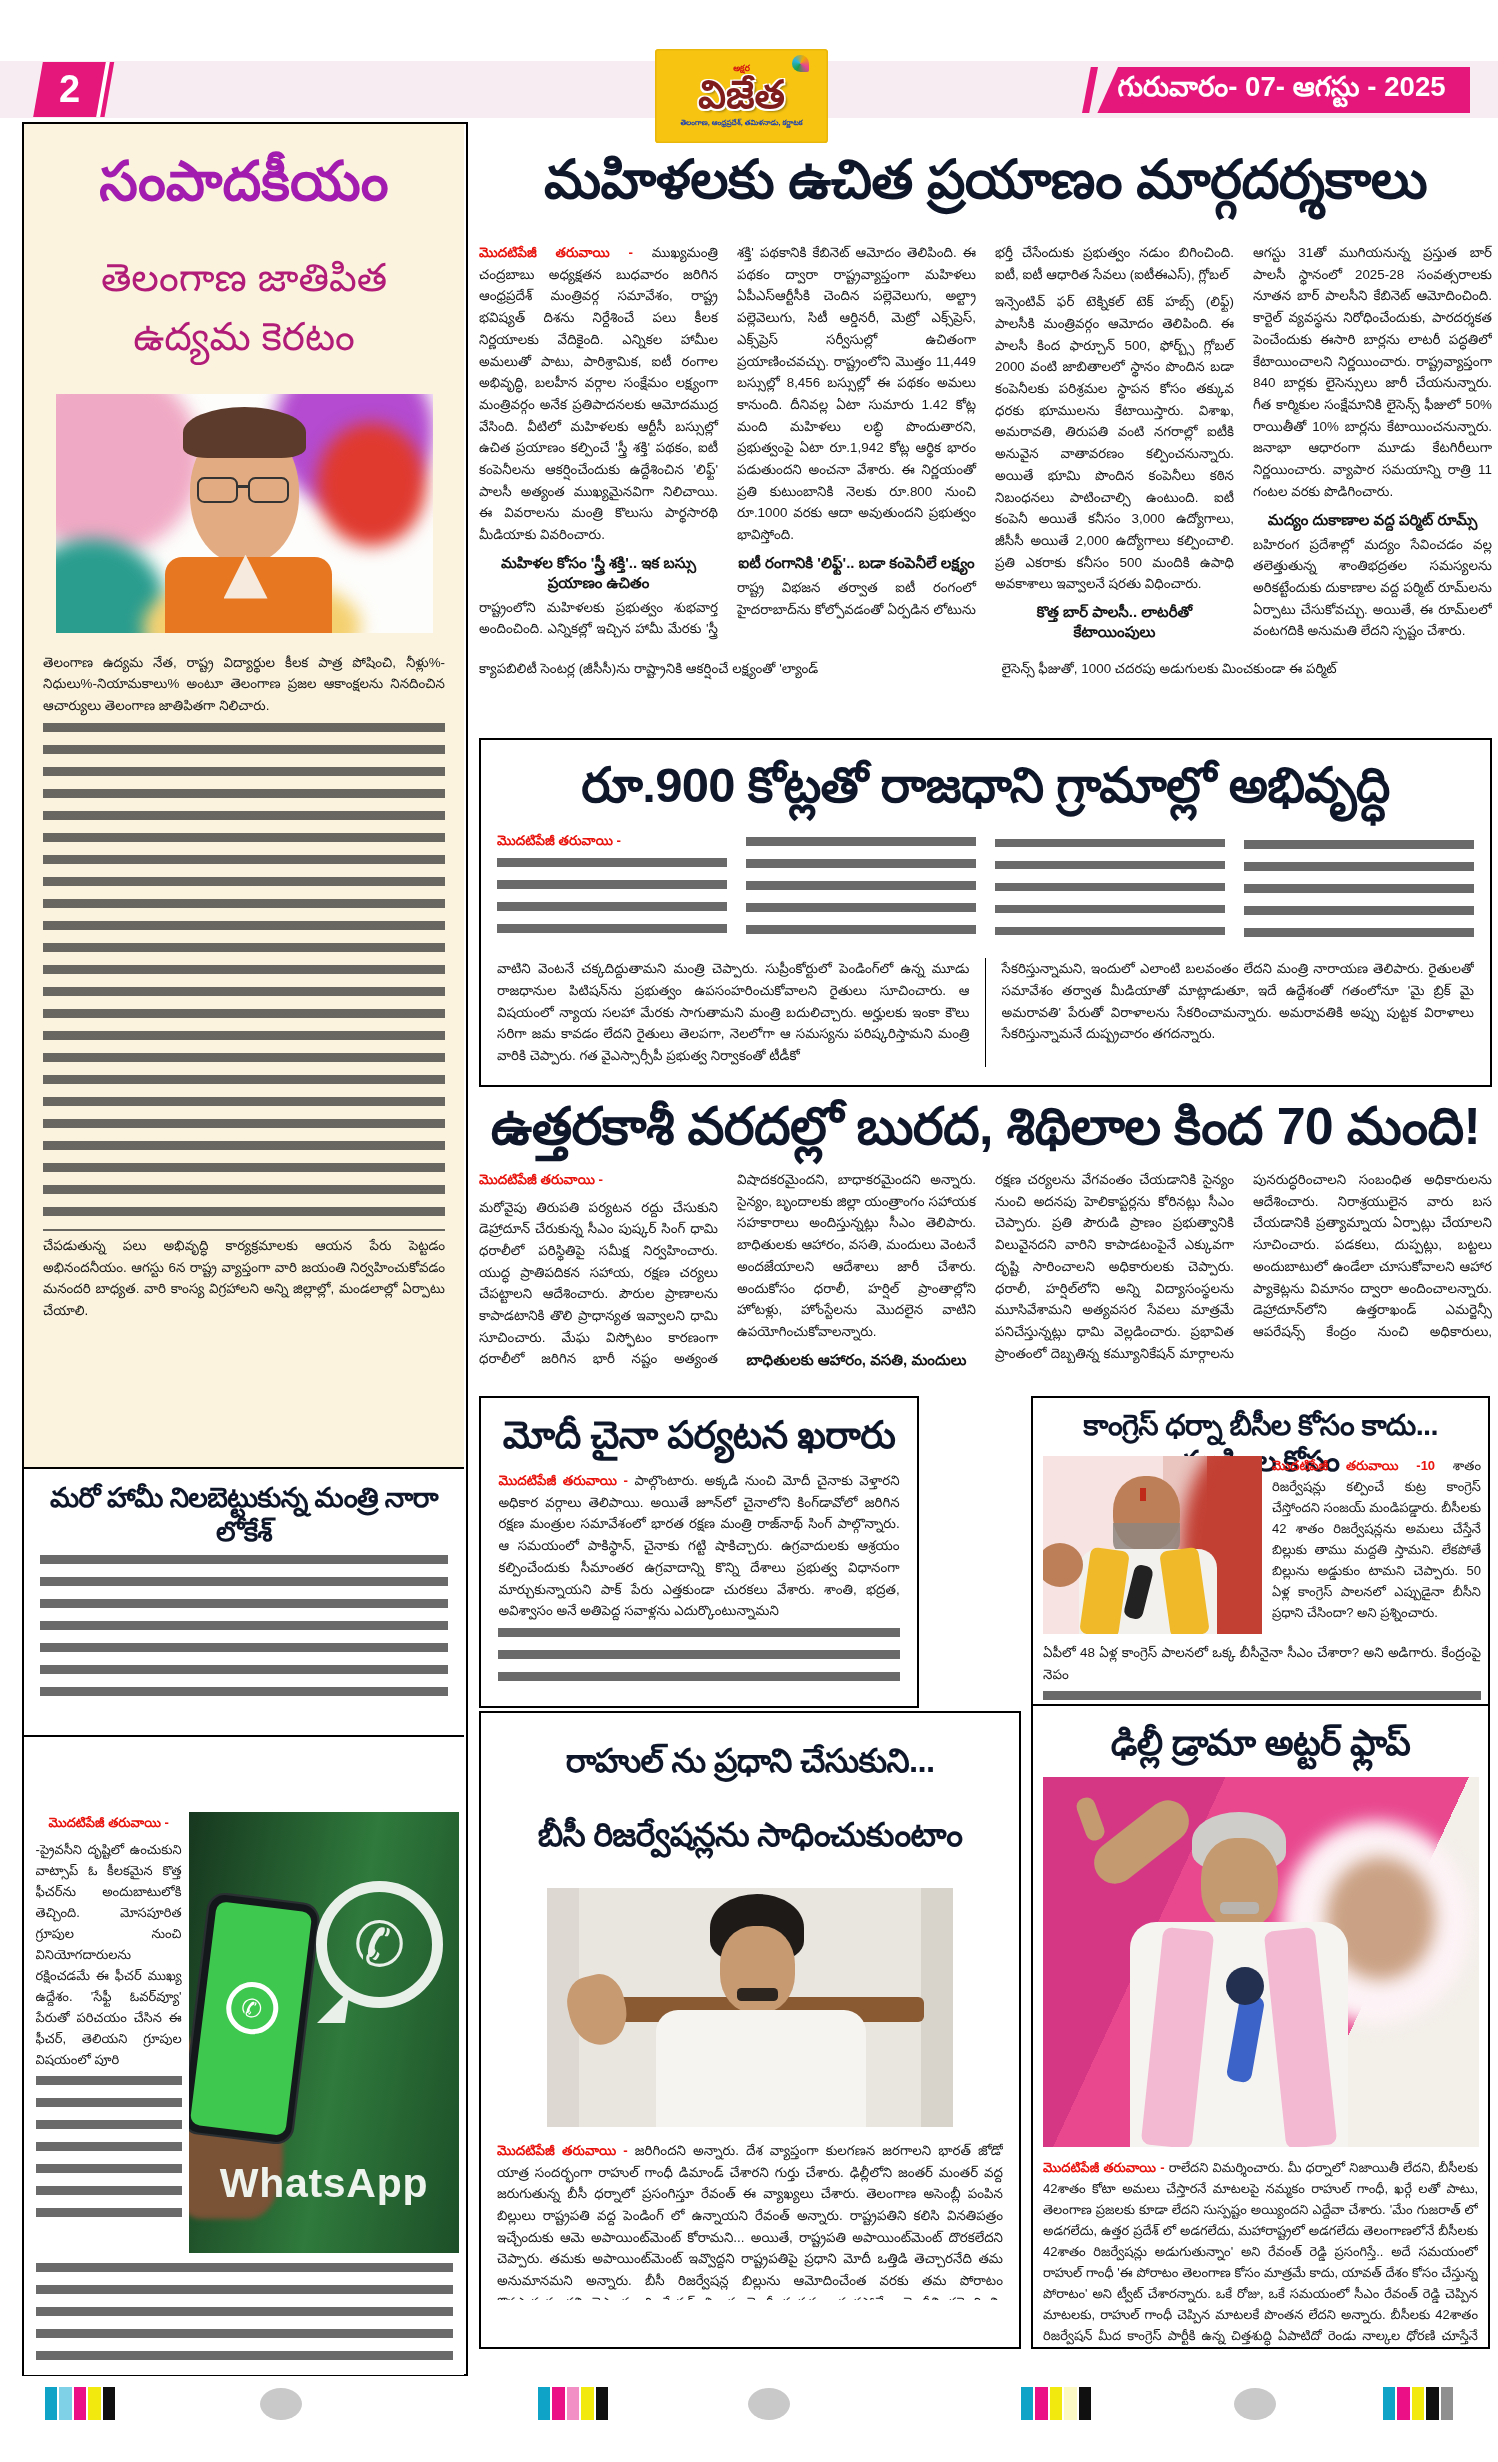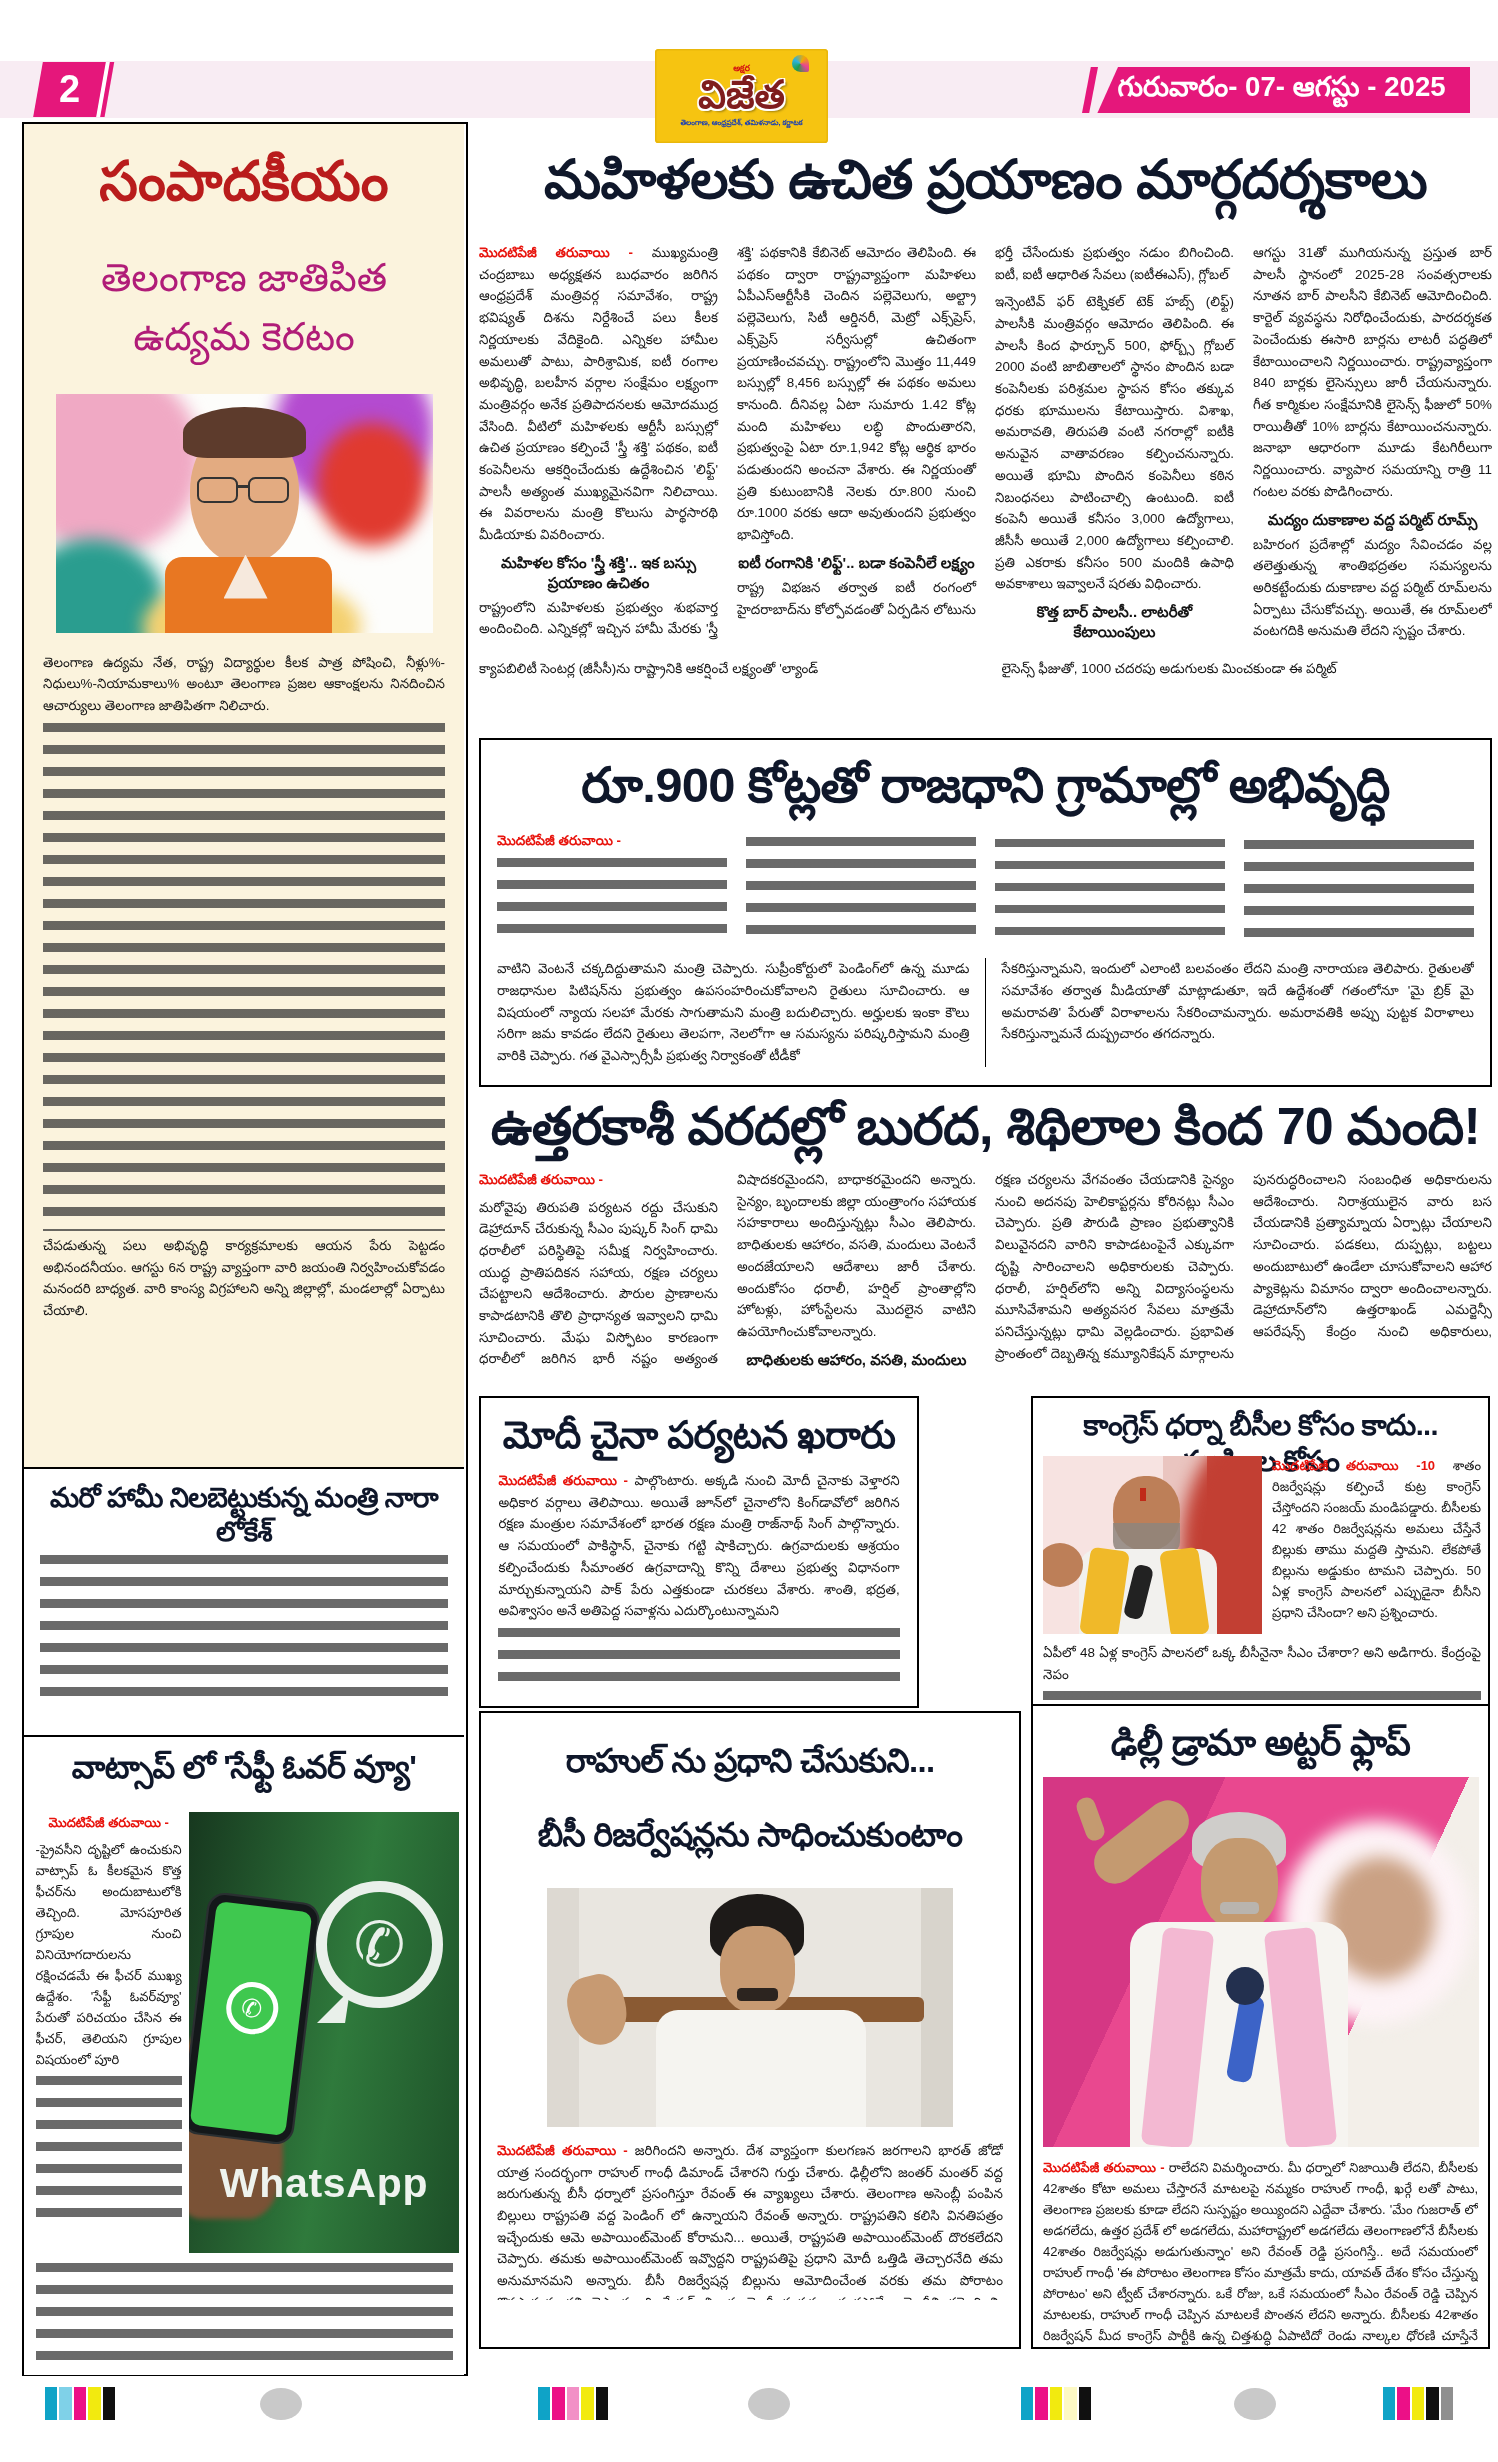--- a/index.html
+++ b/index.html
@@ -25,21 +25,21 @@
   #masthead .tag-top{color:#d41111;font-size:8.7px;font-weight:bold}
   #masthead .mh-title{color:#7f1d1d;font-size:39px;font-weight:800;line-height:1.05;text-shadow:1.5px 1.5px 0 #fff,-1.5px -1.5px 0 #fff,1.5px -1.5px 0 #fff,-1.5px 1.5px 0 #fff,2.9px 2.9px 2.2px rgba(0,0,0,.35)}
   #masthead .tag-bottom{color:#1a3fb4;font-size:7.3px;font-weight:bold;margin-top:2.2px}
   #peacock{position:absolute;right:19px;top:5.8px;width:17.4px;height:17.4px;background:conic-gradient(from 210deg,#1e9e4a,#2bb3e0,#f2a900,#e84393,#1e9e4a);border-radius:50% 50% 10% 50%}
   #datesliver{left:1082px;top:67px;width:16px;height:46px;background:#e5177b;clip-path:polygon(55% 0,100% 0,45% 100%,0 100%)}
   #datebanner{left:1093px;top:67px;width:377px;height:46px;background:#e5177b;clip-path:polygon(25px 0,100% 0,100% 100%,4.4px 100%);display:flex;align-items:center;justify-content:center}
   #datebanner span{color:#fff;font-size:27.6px;font-weight:800}
   
   #left-col{left:22px;top:122px;width:446px;height:2254px;border:2.9px solid #000;background:#fff}
   #ed-section{position:absolute;left:0;top:0;width:440px;height:1343px;background:#fbf3dd;padding:0 19px;overflow:hidden}
-  #ed-title{margin-top:25px;font-size:55px;color:#b91c1c;font-weight:800;text-align:center}
+  #ed-title{margin-top:25px;font-size:55px;color:#a21caf;font-weight:800;text-align:center}
   #ed-sub{margin-top:22px;font-size:39px;color:#b01c78;font-weight:400;text-align:center;line-height:1.5}
   #ed-portrait{margin:27.6px auto 0;width:377px;height:239px;position:relative;overflow:hidden;background:#fdfdfb}
   #ed-body{margin-top:19px;height:761px;overflow:hidden}
   #lokesh-section{position:absolute;left:0;top:1343px;width:440px;height:268px;border-top:2.9px solid #000;background:#fff;padding:11.6px 16px;overflow:hidden}
   #lokesh-head{font-size:27.6px}
   #wa-section{position:absolute;left:0;top:1611px;width:440px;height:640px;border-top:2.9px solid #000;background:#fff;overflow:hidden}
   #wa-head{margin-top:10px;font-size:32px}
   #wa-left{position:absolute;left:11.6px;top:75px;width:146px;height:441px;overflow:hidden;font-size:13px}
   #wa-img{position:absolute;left:165px;top:75px;width:270px;height:441px;overflow:hidden;background:linear-gradient(100deg,#17381f 0%,#2f7a3c 55%,#1d4f28 100%)}
   #wa-bottom{position:absolute;left:11.6px;top:526px;width:417px;height:102px}
@@ -123,21 +123,20 @@
       <p>చేపడుతున్న పలు అభివృద్ధి కార్యక్రమాలకు ఆయన పేరు పెట్టడం అభినందనీయం. ఆగస్టు 6న రాష్ట్ర వ్యాప్తంగా వారి జయంతి నిర్వహించుకోవడం మనందరి బాధ్యత. వారి కాంస్య విగ్రహాలని అన్ని జిల్లాల్లో, మండలాల్లో ఏర్పాటు చేయాలి.</p>
     </div>
   </div>
 
   <div id="lokesh-section">
     <div class="headline" id="lokesh-head">మరో హామీ నిలబెట్టుకున్న మంత్రి నారా లోకేశ్</div>
     <div class="fl" style="height:145px;margin-top:5.8px"></div>
   </div>
 
   <div id="wa-section">
-    <div class="headline" id="wa-head">వాట్సాప్ లో 'సేఫ్టీ ఓవర్ వ్యూ'</div>
     <div id="wa-left" class="bodytxt">
       <p class="byline center">మొదటిపేజీ తరువాయి -</p>
       <p>-ప్రైవసీని దృష్టిలో ఉంచుకుని వాట్సాప్ ఓ కీలకమైన కొత్త ఫీచర్‌ను అందుబాటులోకి తెచ్చింది. మోసపూరిత గ్రూపుల నుంచి వినియోగదారులను రక్షించడమే ఈ ఫీచర్ ముఖ్య ఉద్దేశం. 'సేఫ్టీ ఓవర్‌వ్యూ' పేరుతో పరిచయం చేసిన ఈ ఫీచర్, తెలియని గ్రూపుల విషయంలో పూరి</p>
       <div class="fl" style="height:152px"></div>
     </div>
     <div id="wa-img">
       <div class="shape" style="left:-22px;top:218px;width:116px;height:189px;background:#7a5236;border-radius:40% 60% 30% 30%;filter:blur(2.9px)"></div>
       <div class="shape" style="left:7.3px;top:87px;width:109px;height:239px;background:#14181a;border-radius:16px;transform:rotate(7deg);box-shadow:0 0 0 2.2px #2a2f31">
         <div class="shape" style="left:6.5px;top:7.3px;width:96px;height:225px;background:#3fc84f;border-radius:10px">
           <div class="shape" style="left:22px;top:76px;width:52px;height:52px;border:5px solid #fff;border-radius:50%;color:#fff;font-size:25px;display:flex;align-items:center;justify-content:center">✆</div>

